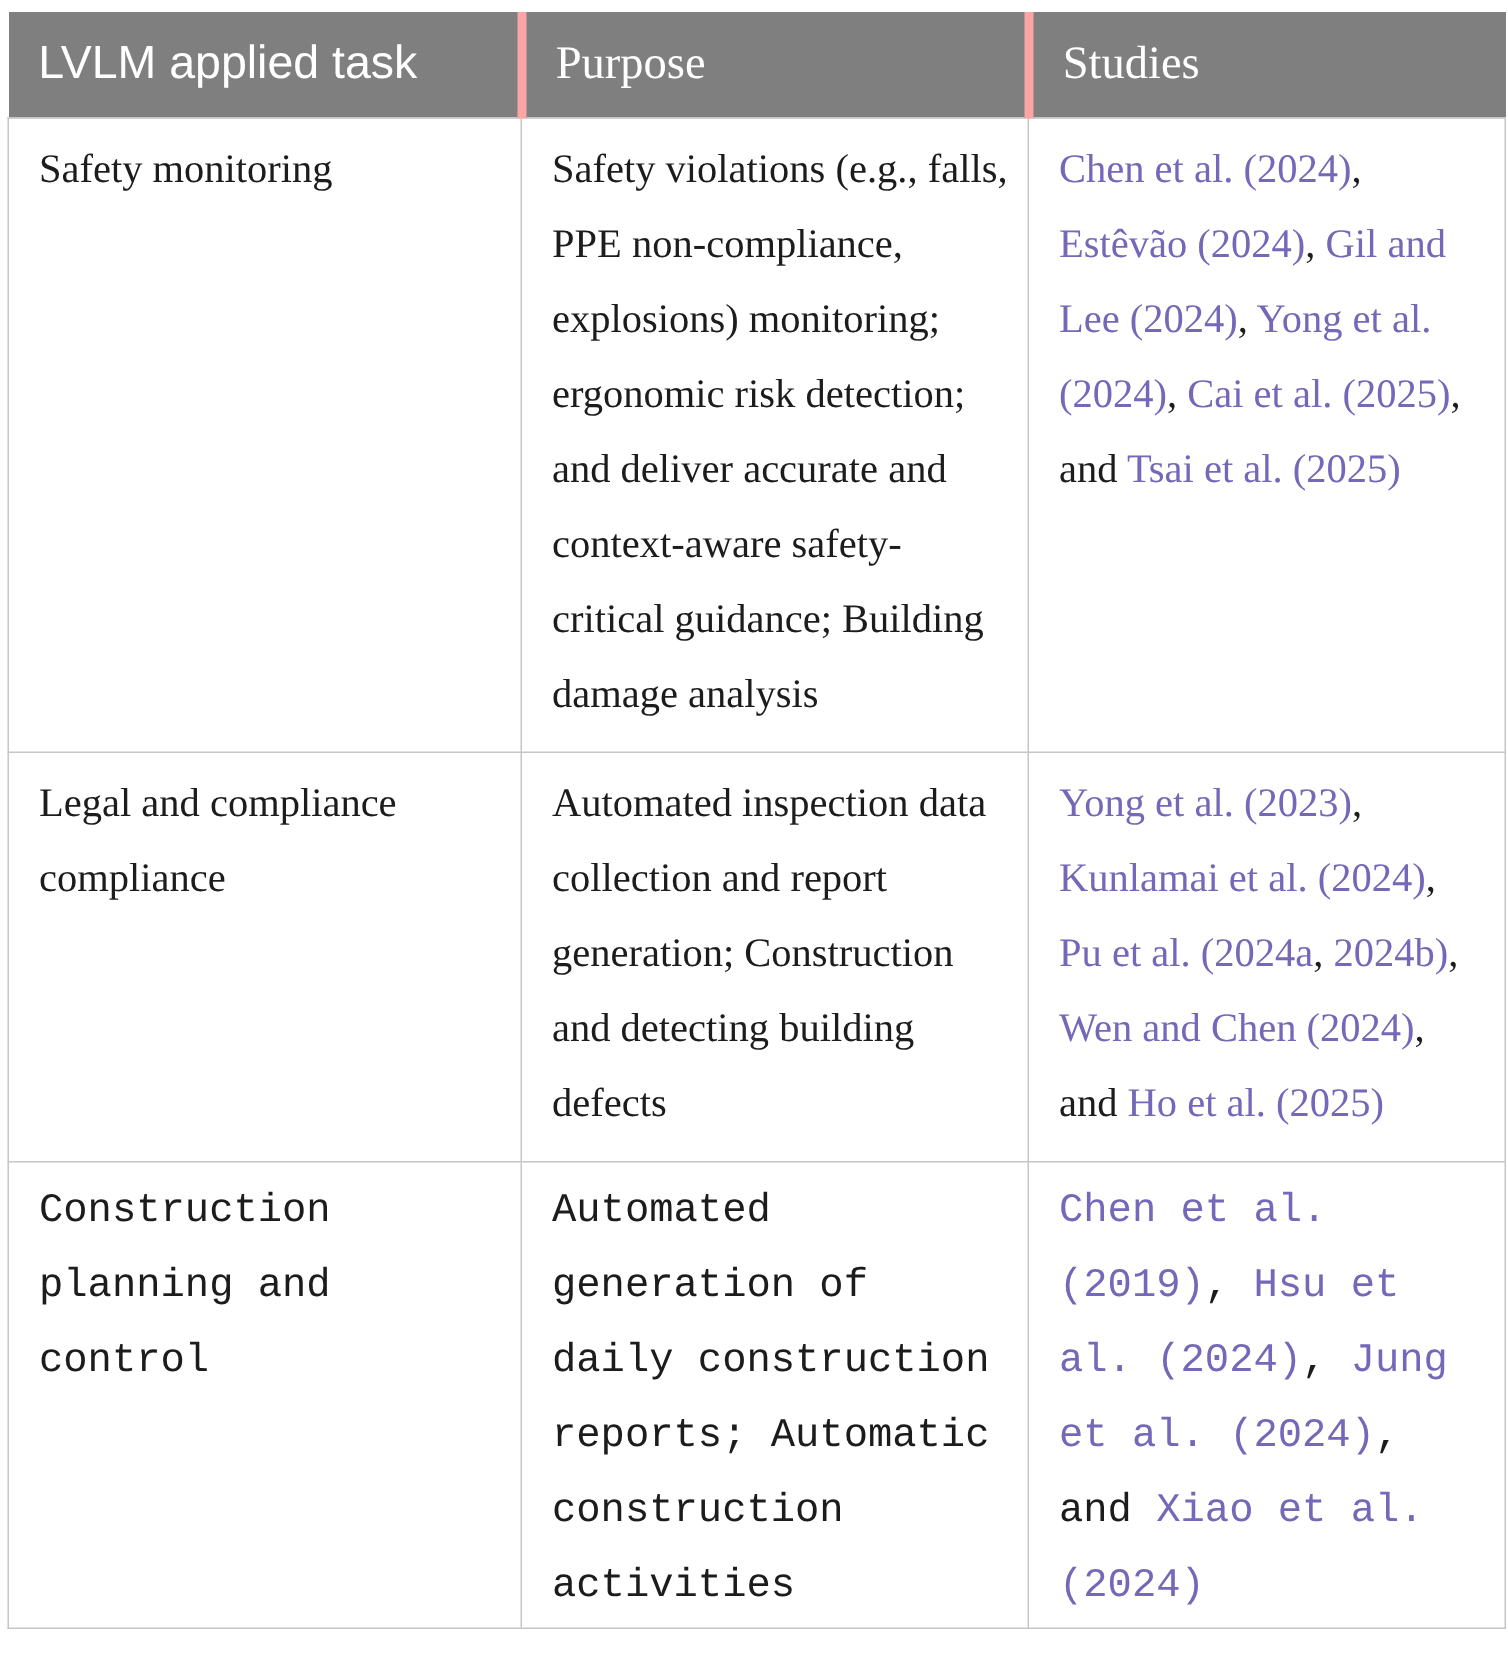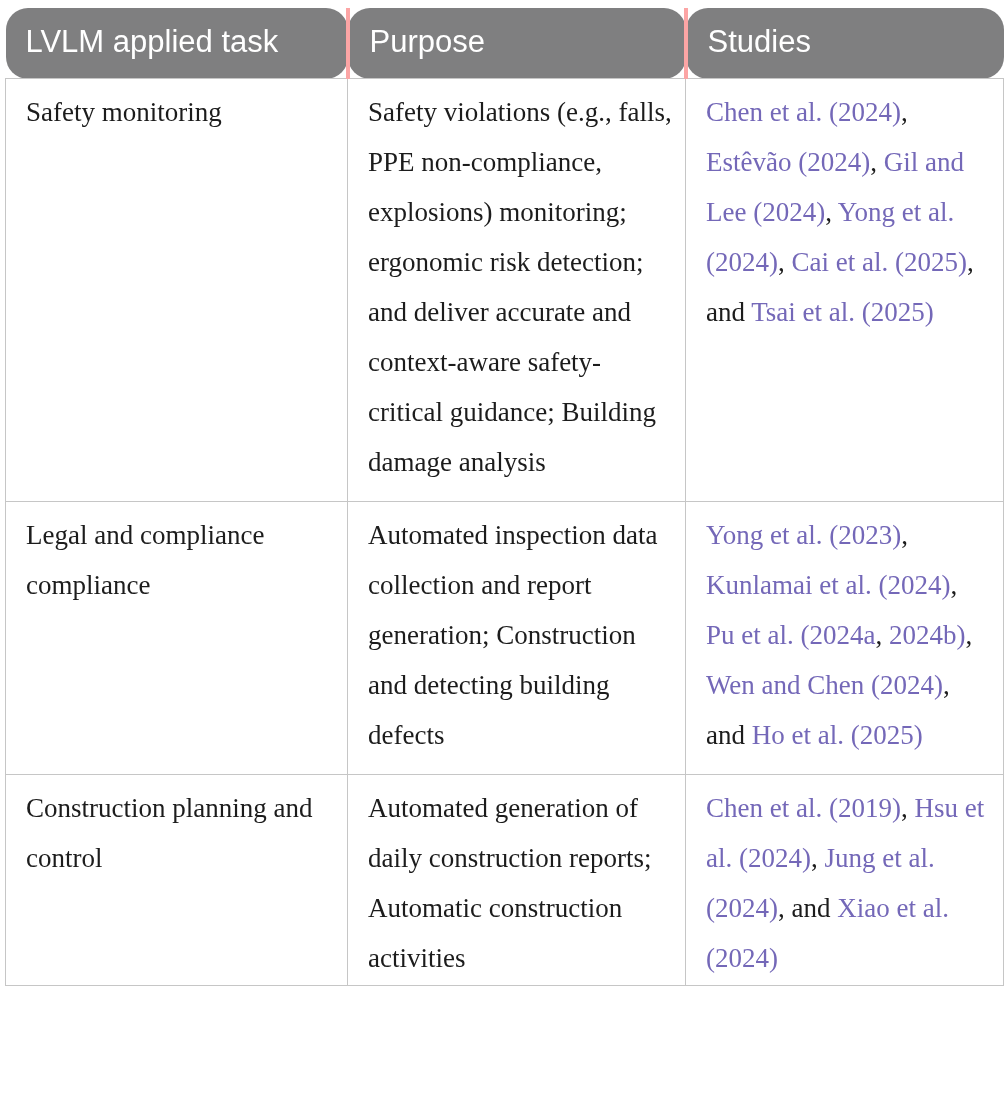--- a/index.html
+++ b/index.html
@@ -1,15 +1,15 @@
 <!DOCTYPE html>
 <html style="--header-bg: #7f7f80; --header-text: #ffffff; --body-text: #1c1c1c; --link-c: #7468b8; --border-c: #c6c6c6;"><head>
 <meta charset="utf-8">
 <style>
-  * { margin: 0; padding: 0; box-sizing: border-box; border-radius: 22px; }
+  * { margin: 0; padding: 0; box-sizing: border-box; }
   html, body { background: #ffffff; }
   body {
     width: 1005px;
     height: 1117px;
     overflow: hidden;
     font-family: "Liberation Serif", serif;
   }
   .table-wrap { padding: 8px 2px 0 5px; }
   table.lvlm-table {
     border-collapse: collapse;
@@ -24,33 +24,33 @@
     background: var(--header-bg, #7f7f80);
     color: var(--header-text, #ffffff);
     font-family: "Liberation Sans", sans-serif;
     font-weight: 400;
     font-size: 31px;
     line-height: 1.30;
     text-align: left;
     vertical-align: top;
     padding: 14px 14px 16px 20px;
   }
-  thead th + th { border-left: 4px solid #fca5a5; }
+  thead th + th { border-left: 6px solid #fca5a5; font-family: Liberation Serif, serif; }
 
   tbody td {
     border: 1px solid var(--border-c, #c6c6c6);
     vertical-align: top;
     font-size: 27px;
     line-height: 50px;
     color: var(--body-text, #1c1c1c);
     padding: 8px 12px 14px 20px;
     background: #ffffff;
     margin-top: 24px;
   }
-  tbody tr.row-3 td { padding-bottom: 2px; }
+  tbody tr.row-3 td { padding-bottom: 2px; font-family: Liberation Mono, monospace; }
 
   .citation-link {
     color: var(--link-c, #7468b8);
     cursor: pointer;
     text-decoration: none;
   }
   .citation-sep { color: var(--body-text, #1c1c1c); }
 </style>
 </head>
 <body>

